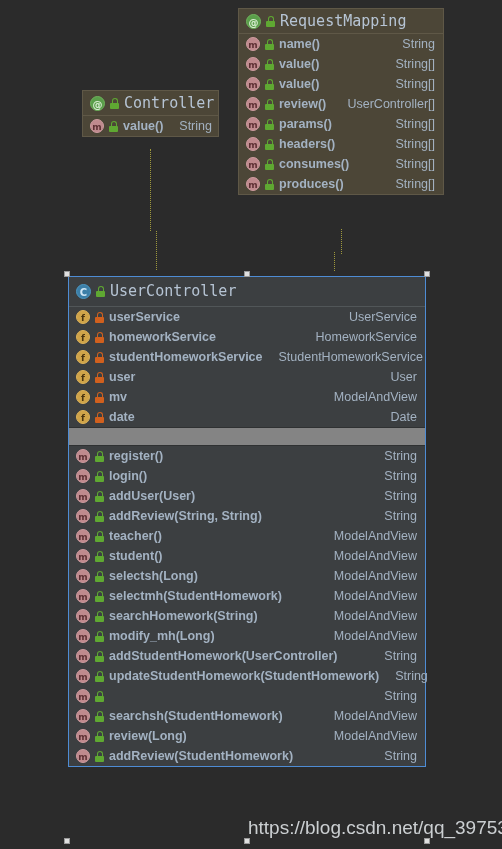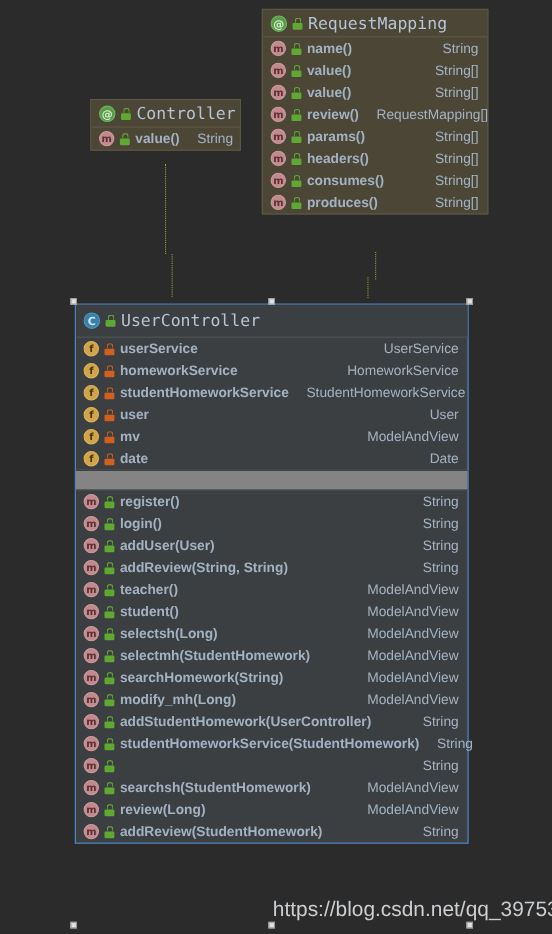--- a/index.html
+++ b/index.html
@@ -189,21 +189,21 @@
         <span class="tp">String[]</span>
       </div>
       <div class="row">
         <span class="ico ico-circ ico-method">m</span>
         <span class="lock lock-green">
             <i class="shackle"></i>
             <i class="body"></i>
           </span>
         <span class="nm">review()</span>
         <span class="spacer"></span>
-        <span class="tp">RequestMapping[]</span>
+        <span class="tp">UserController[]</span>
       </div>
       <div class="row">
         <span class="ico ico-circ ico-method">m</span>
         <span class="lock lock-green">
             <i class="shackle"></i>
             <i class="body"></i>
           </span>
         <span class="nm">params()</span>
         <span class="spacer"></span>
         <span class="tp">String[]</span>
@@ -426,21 +426,21 @@
         <span class="nm">addStudentHomework(UserController)</span>
         <span class="spacer"></span>
         <span class="tp">String</span>
       </div>
       <div class="row">
         <span class="ico ico-circ ico-method">m</span>
         <span class="lock lock-green">
             <i class="shackle"></i>
             <i class="body"></i>
           </span>
-        <span class="nm">studentHomeworkService(StudentHomework)</span>
+        <span class="nm">updateStudentHomework(StudentHomework)</span>
         <span class="spacer"></span>
         <span class="tp">String</span>
       </div>
       <div class="row">
         <span class="ico ico-circ ico-method">m</span>
         <span class="lock lock-green">
             <i class="shackle"></i>
             <i class="body"></i>
           </span>
         <span class="spacer"></span>

